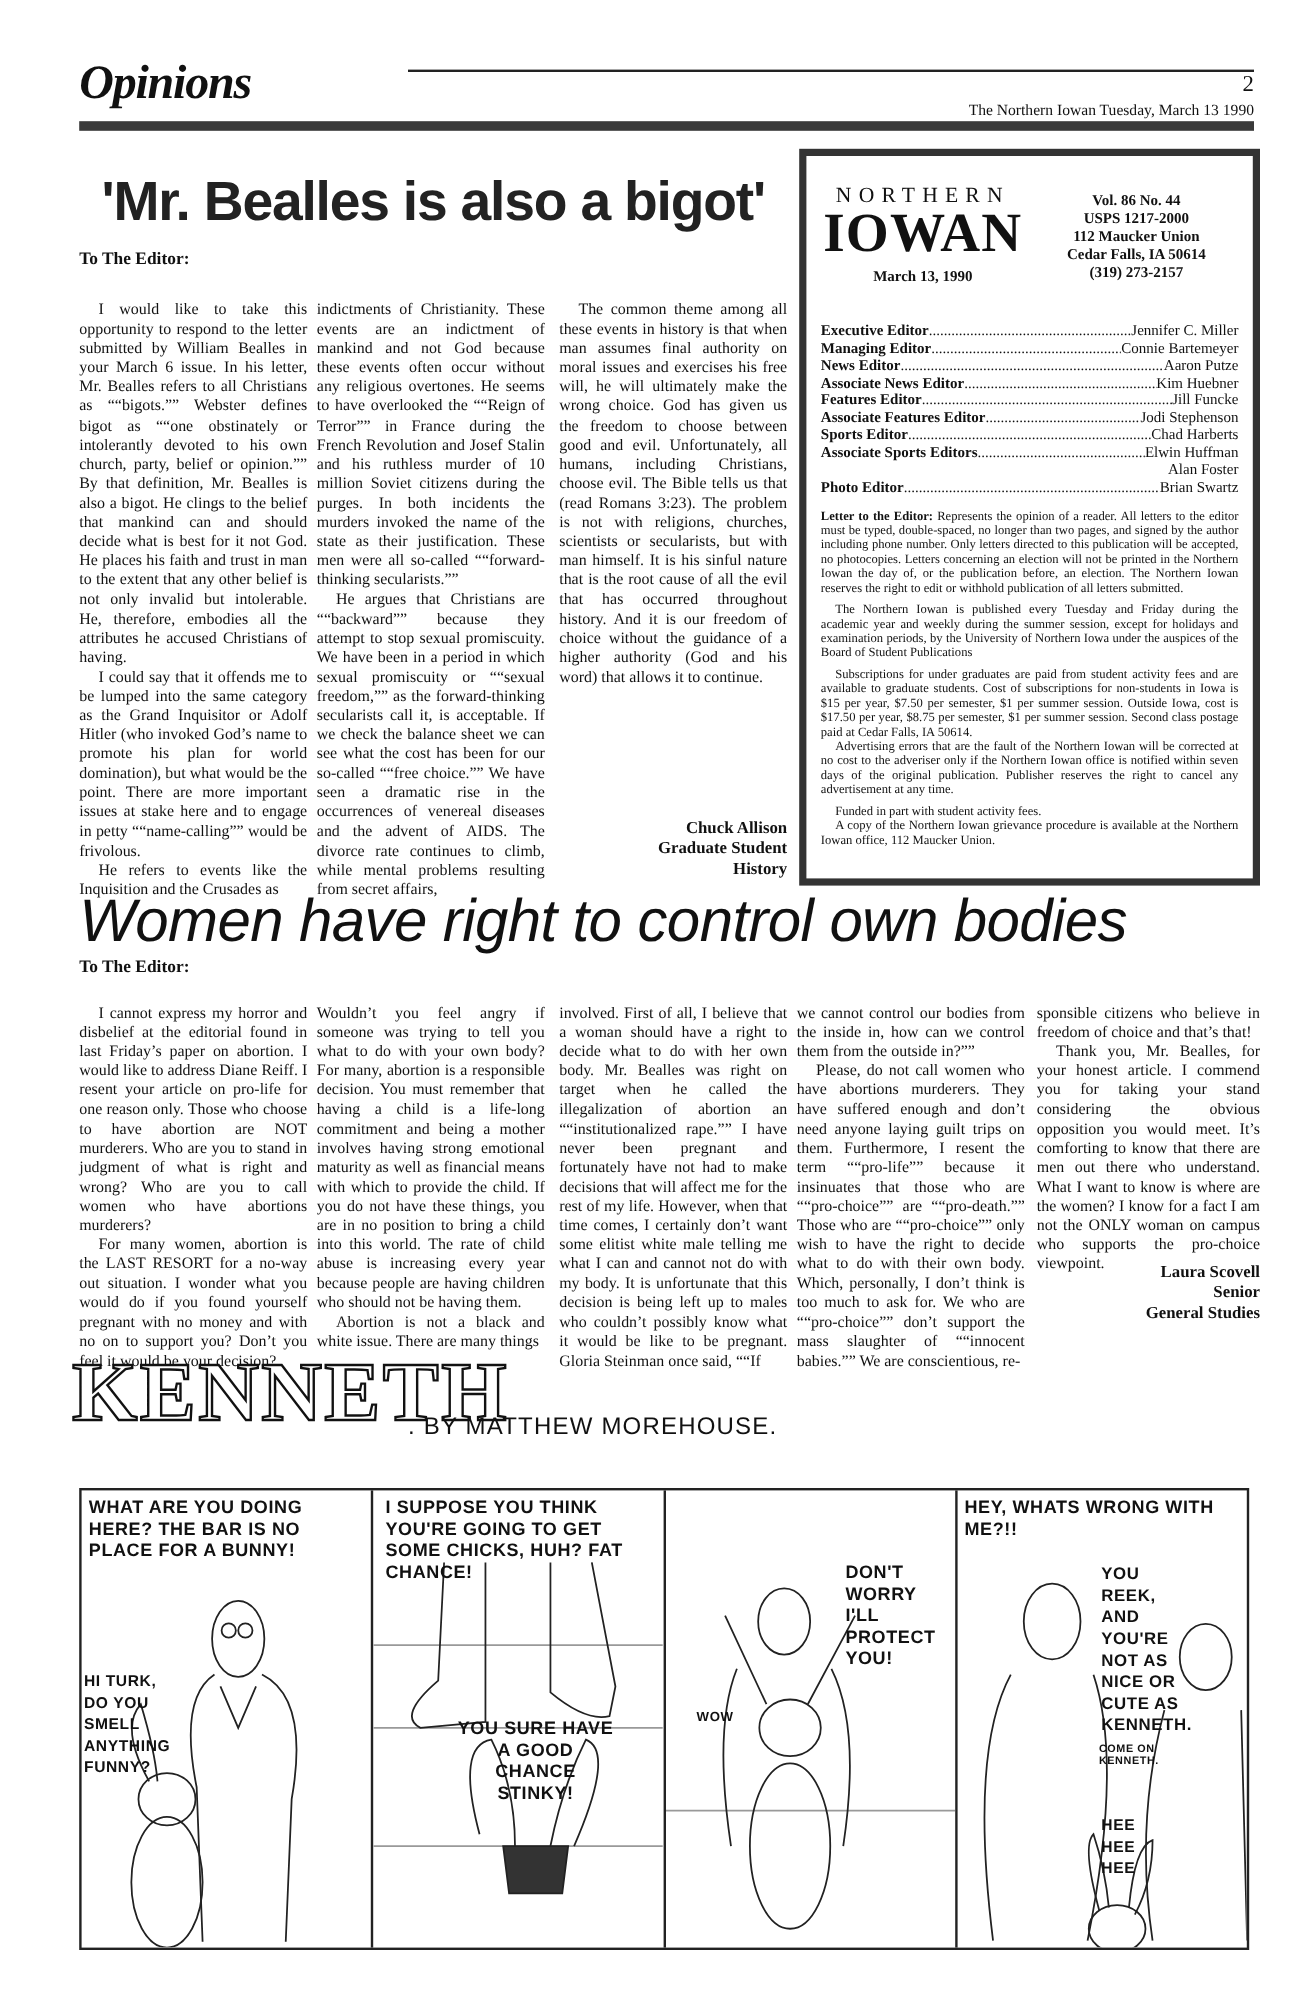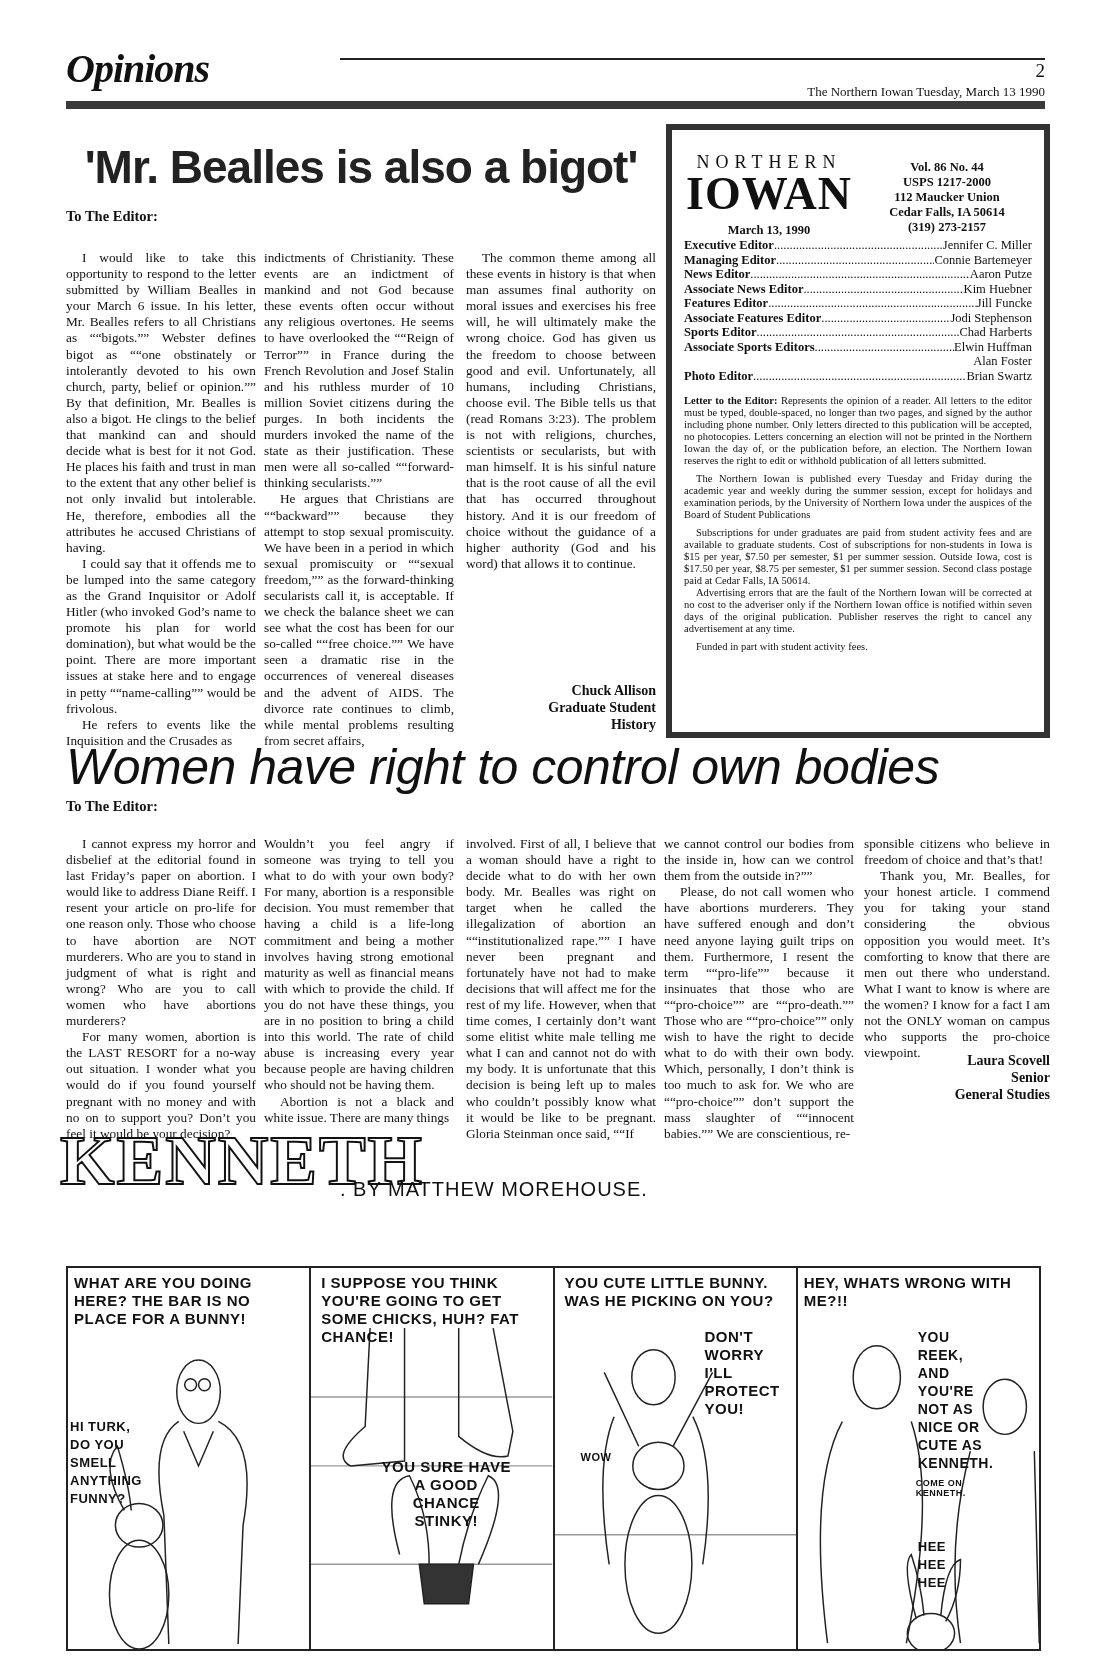--- a/index.html
+++ b/index.html
@@ -15,34 +15,34 @@
   .col { font-size: 13.3px; line-height: 16.1px; text-align: justify; hyphens: manual; }
   .col p { text-indent: 16px; }
   .sig { text-align: right; font-weight: bold; font-size: 14px; line-height: 17px; }
   .masthead { left: 666px; top: 124px; width: 384px; height: 614px; border: 6px solid #333; padding: 22px 12px; }
   .mast-top { display: flex; justify-content: space-between; }
   .mast-left { width: 170px; text-align: center; }
   .mast-northern { font-size: 18px; letter-spacing: 6px; }
   .mast-iowan { font-size: 46px; font-weight: bold; letter-spacing: 1px; line-height: 42px; }
   .mast-date { font-size: 12.5px; font-weight: bold; margin-top: 8px; }
   .mast-right { width: 170px; text-align: center; font-size: 12.5px; font-weight: bold; line-height: 15px; padding-top: 8px; }
-  .staff { font-size: 12.5px; line-height: 14.5px; }
+  .staff { margin-top: 30px; font-size: 12.5px; line-height: 14.5px; }
   .staff-row { display: flex; }
   .staff-role { font-weight: bold; white-space: nowrap; }
   .staff-dots { flex: 1; overflow: hidden; white-space: nowrap; }
   .staff-dots::after { content: "........................................................................"; }
   .staff-name { white-space: nowrap; }
   .staff-extra { text-align: right; }
   .fine { font-size: 10.5px; line-height: 12px; text-align: justify; margin-top: 12px; }
   .fine p { text-indent: 12px; }
   .fine .noind { text-indent: 0; }
   .headline2 { left: 66px; top: 742px; font-family: "Liberation Sans", sans-serif; font-style: italic; font-size: 50px; letter-spacing: -0.5px; line-height: 1; }
   .comic-title { left: 60px; top: 1126px; font-family: "Liberation Serif", serif; font-weight: bold; font-size: 70px; letter-spacing: 2px; -webkit-text-stroke: 2px #111; color: #fff; line-height: 1; }
   .comic-byline { left: 340px; top: 1178px; font-family: "Liberation Sans", sans-serif; font-size: 20px; letter-spacing: 1px; }
-  .strip { left: 66px; top: 1240px; width: 975px; height: 385px; border: 2px solid #222; display: flex; margin-top: 26px; }
+  .strip { left: 66px; top: 1240px; width: 975px; height: 385px; border: 2px solid #222; display: flex; }
   .panel { flex: 1; border-right: 2px solid #222; position: relative; overflow: hidden; font-family: "Liberation Sans", sans-serif; }
   .panel:last-child { border-right: none; }
   .bubble { position: absolute; font-size: 15px; line-height: 18px; text-transform: uppercase; font-weight: bold; letter-spacing: 0.5px; }
   .sketch { position: absolute; left: 0; top: 0; width: 100%; height: 100%; }
 </style>
 </head>
 <body>
 
 <div class="abs section-title">Opinions</div>
 <div class="abs title-rule"></div>
@@ -133,20 +133,21 @@
         <span class="staff-dots"></span>
         <span class="staff-name">Brian Swartz</span>
       </div>
   </div>
   <div class="fine">
     <p class="noind"><b>Letter to the Editor:</b><span> Represents the opinion of a reader. All letters to the editor must be typed, double-spaced, no longer than two pages, and signed by the author including phone number. Only letters directed to this publication will be accepted, no photocopies. Letters concerning an election will not be printed in the Northern Iowan the day of, or the publication before, an election. The Northern Iowan reserves the right to edit or withhold publication of all letters submitted.</span></p>
     <p style="margin-top:6px">The Northern Iowan is published every Tuesday and Friday during the academic year and weekly during the summer session, except for holidays and examination periods, by the University of Northern Iowa under the auspices of the Board of Student Publications</p>
     <p style="margin-top:6px">Subscriptions for under graduates are paid from student activity fees and are available to graduate students. Cost of subscriptions for non-students in Iowa is $15 per year, $7.50 per semester, $1 per summer session. Outside Iowa, cost is $17.50 per year, $8.75 per semester, $1 per summer session. Second class postage paid at Cedar Falls, IA 50614.</p>
     <p>Advertising errors that are the fault of the Northern Iowan will be corrected at no cost to the adveriser only if the Northern Iowan office is notified within seven days of the original publication. Publisher reserves the right to cancel any advertisement at any time.</p>
     <p style="margin-top:6px">Funded in part with student activity fees.</p>
+    <p>A copy of the Northern Iowan grievance procedure is available at the Northern Iowan office, 112 Maucker Union.</p>
   </div>
 </div>
 
 <div class="abs headline2">Women have right to control own bodies</div>
 <div class="abs kicker" style="left:66px;top:798px;">To The Editor:</div>
 
 <div class="abs col" style="left:66px;top:836px;width:190px;">
   <p>I cannot express my horror and disbelief at the editorial found in last Friday’s paper on abortion. I would like to address Diane Reiff. I resent your article on pro-life for one reason only. Those who choose to have abortion are NOT murderers. Who are you to stand in judgment of what is right and wrong? Who are you to call women who have abortions murderers?</p>
   <p>For many women, abortion is the LAST RESORT for a no-way out situation. I wonder what you would do if you found yourself pregnant with no money and with no on to support you? Don’t you feel it would be your decision?</p>
 </div>
@@ -207,21 +208,20 @@
     <svg class="sketch" viewBox="0 0 245 385">
       <g fill="none" stroke="#222" stroke-width="1.5">
         <path d="M0 270 L245 270" stroke="#999"></path>
         <ellipse cx="100" cy="110" rx="22" ry="28"></ellipse>
         <path d="M60 150 Q40 200 55 300 M140 150 Q165 200 150 300"></path>
         <path d="M50 105 L85 180 M160 105 L120 180"></path>
         <ellipse cx="105" cy="200" rx="26" ry="24"></ellipse>
         <ellipse cx="105" cy="300" rx="34" ry="70"></ellipse>
       </g>
     </svg>
-    <div class="bubble" style="left:10px;top:6px;width:230px;">You cute little bunny. Was he picking on you?</div>
     <div class="bubble" style="left:150px;top:60px;width:90px;">Don't worry I'll protect you!</div>
     <div class="bubble" style="left:26px;top:180px;font-size:11px;">wow</div>
   </div>
   <div class="panel">
     <svg class="sketch" viewBox="0 0 245 385">
       <g fill="none" stroke="#222" stroke-width="1.5">
         <ellipse cx="80" cy="110" rx="24" ry="32"></ellipse>
         <path d="M45 155 Q10 220 30 380 M115 155 Q140 230 110 380"></path>
         <ellipse cx="210" cy="140" rx="22" ry="28"></ellipse>
         <path d="M175 185 Q150 280 165 380 M240 185 L245 380"></path>

